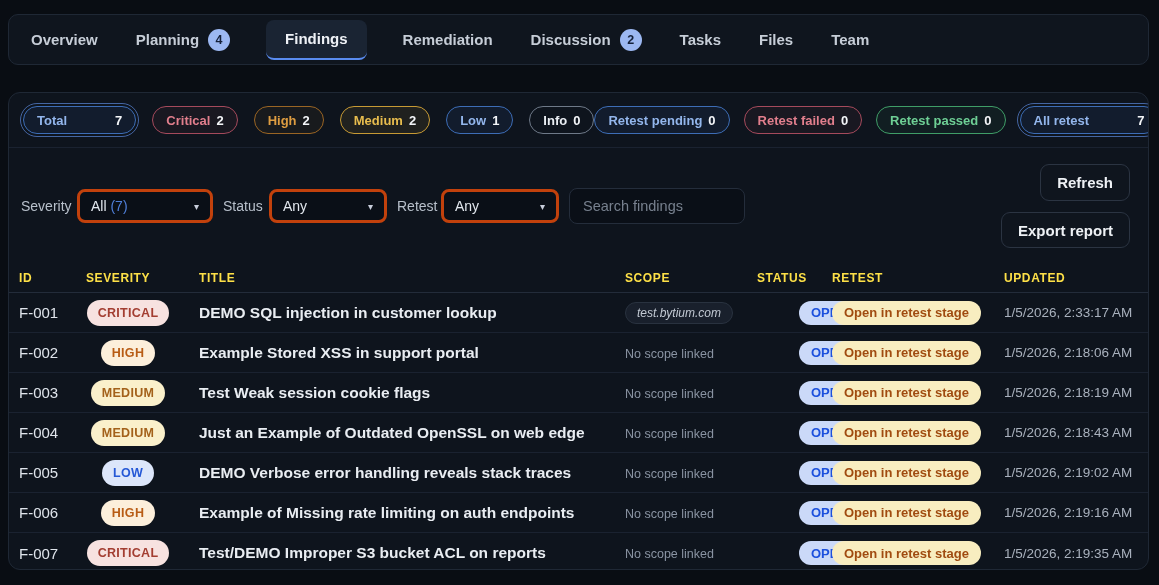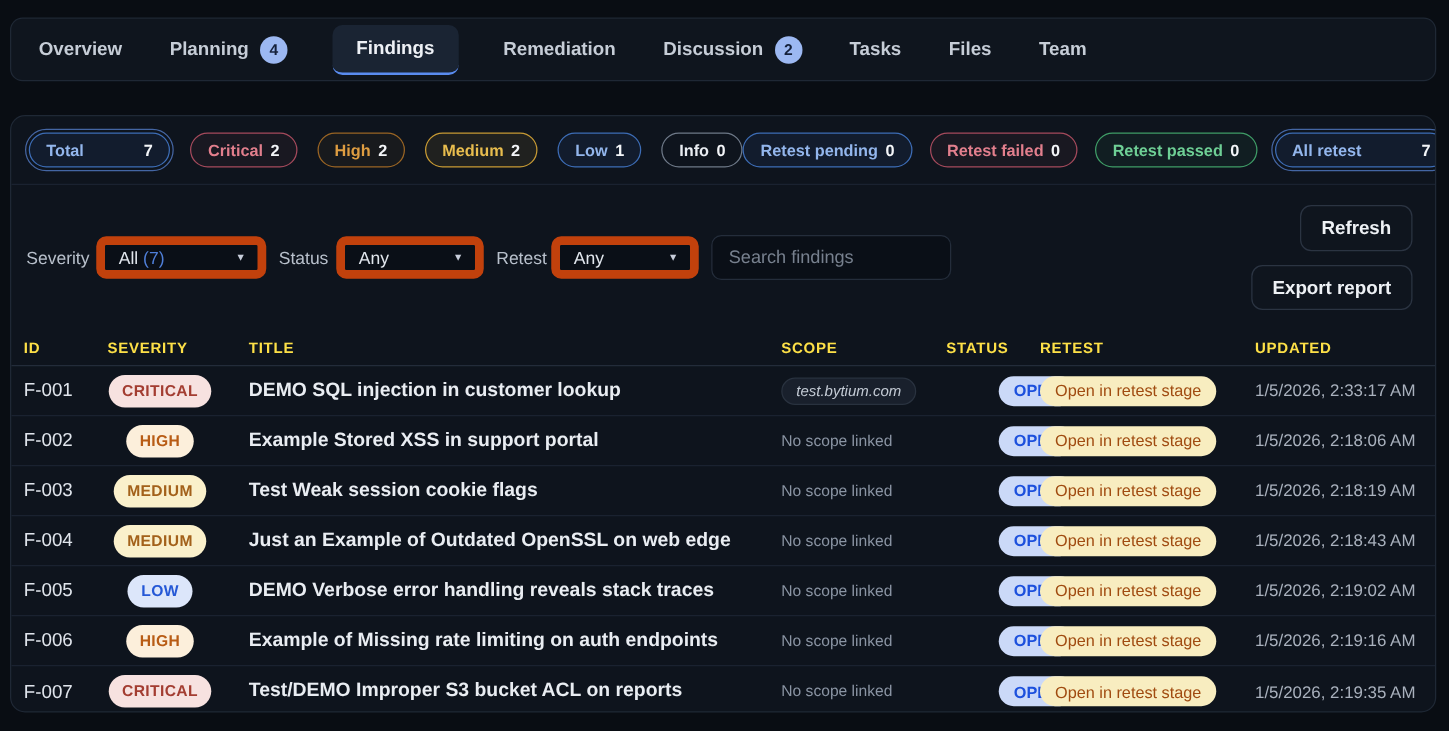--- a/index.html
+++ b/index.html
@@ -62,28 +62,28 @@
   .tone-gray .lbl   { color:#e9edf2; }
   .tone-green  { border-color:#3f9d67; background:rgba(63,157,103,.08); }
   .tone-green .lbl  { color:#6ecf95; }
   .pill.ring { outline:1px solid rgba(98,146,235,.65); outline-offset:2.5px;gap:48px; }
 
   
   .filters { position:relative; height:116px; }
   .flabel { position:absolute; top:50px; font-size:14px; color:#b8c0cb; }
   .sel {
     position:absolute; top:41px; height:34px; background:#0a0f17;
-    border:7px solid #c2410c; border-radius:8px; cursor:pointer;
+    border:3px solid #c2410c; border-radius:8px; cursor:pointer;
     display:flex; align-items:center; justify-content:space-between;
     padding:0 11px; font-size:14px; color:#e2e7ee;
   }
   .sel .caret { font-size:10px; color:#c8cedb; margin-left:8px; }
   .sel-count { color:#4f7fd9; }
   .search {
-    position:absolute; left:560px; top:40px; width:192px; height:36px;
+    position:absolute; left:560px; top:40px; width:176px; height:36px;
     background:#0a0f17; border:1px solid #242d3b; border-radius:8px;
     color:#e2e7ee; font-family:inherit; font-size:14.5px; padding:0 13px;
     outline:none;
   }
   .search::placeholder { color:#77808e; }
   .btn {
     position:absolute; right:18px; height:37px; background:#0f151e;
     border:1px solid #2b3442; border-radius:9px; cursor:pointer;
     color:#eef1f5; font-family:inherit; font-size:15px; font-weight:700;
     padding:0 16px;
@@ -122,21 +122,21 @@
   }
   .scope-none { font-size:12.5px; color:#8a94a3; }
   .status-badge {
     display:inline-flex; align-items:center; height:24px; padding:0 12px;
     background:#cbd9f8; color:#1c50dd; border-radius:12px;
     font-size:13px; font-weight:700;margin-left:42px;
   }
   .retest-badge {
     display:inline-flex; align-items:center; height:24px; padding:0 12px;
     background:#f8edc0; color:#a04b10; border-radius:12px;
-    font-size:13px; font-weight:400; white-space:nowrap;
+    font-size:13px; font-weight:700; white-space:nowrap;
   }
   .cell-updated { font-size:13.5px; color:#a9b1bd; }
 </style>
 </head>
 <body>
 
 <div class="page">
 
   <nav class="topnav" id="topnav">
       <button class="nav-item">

